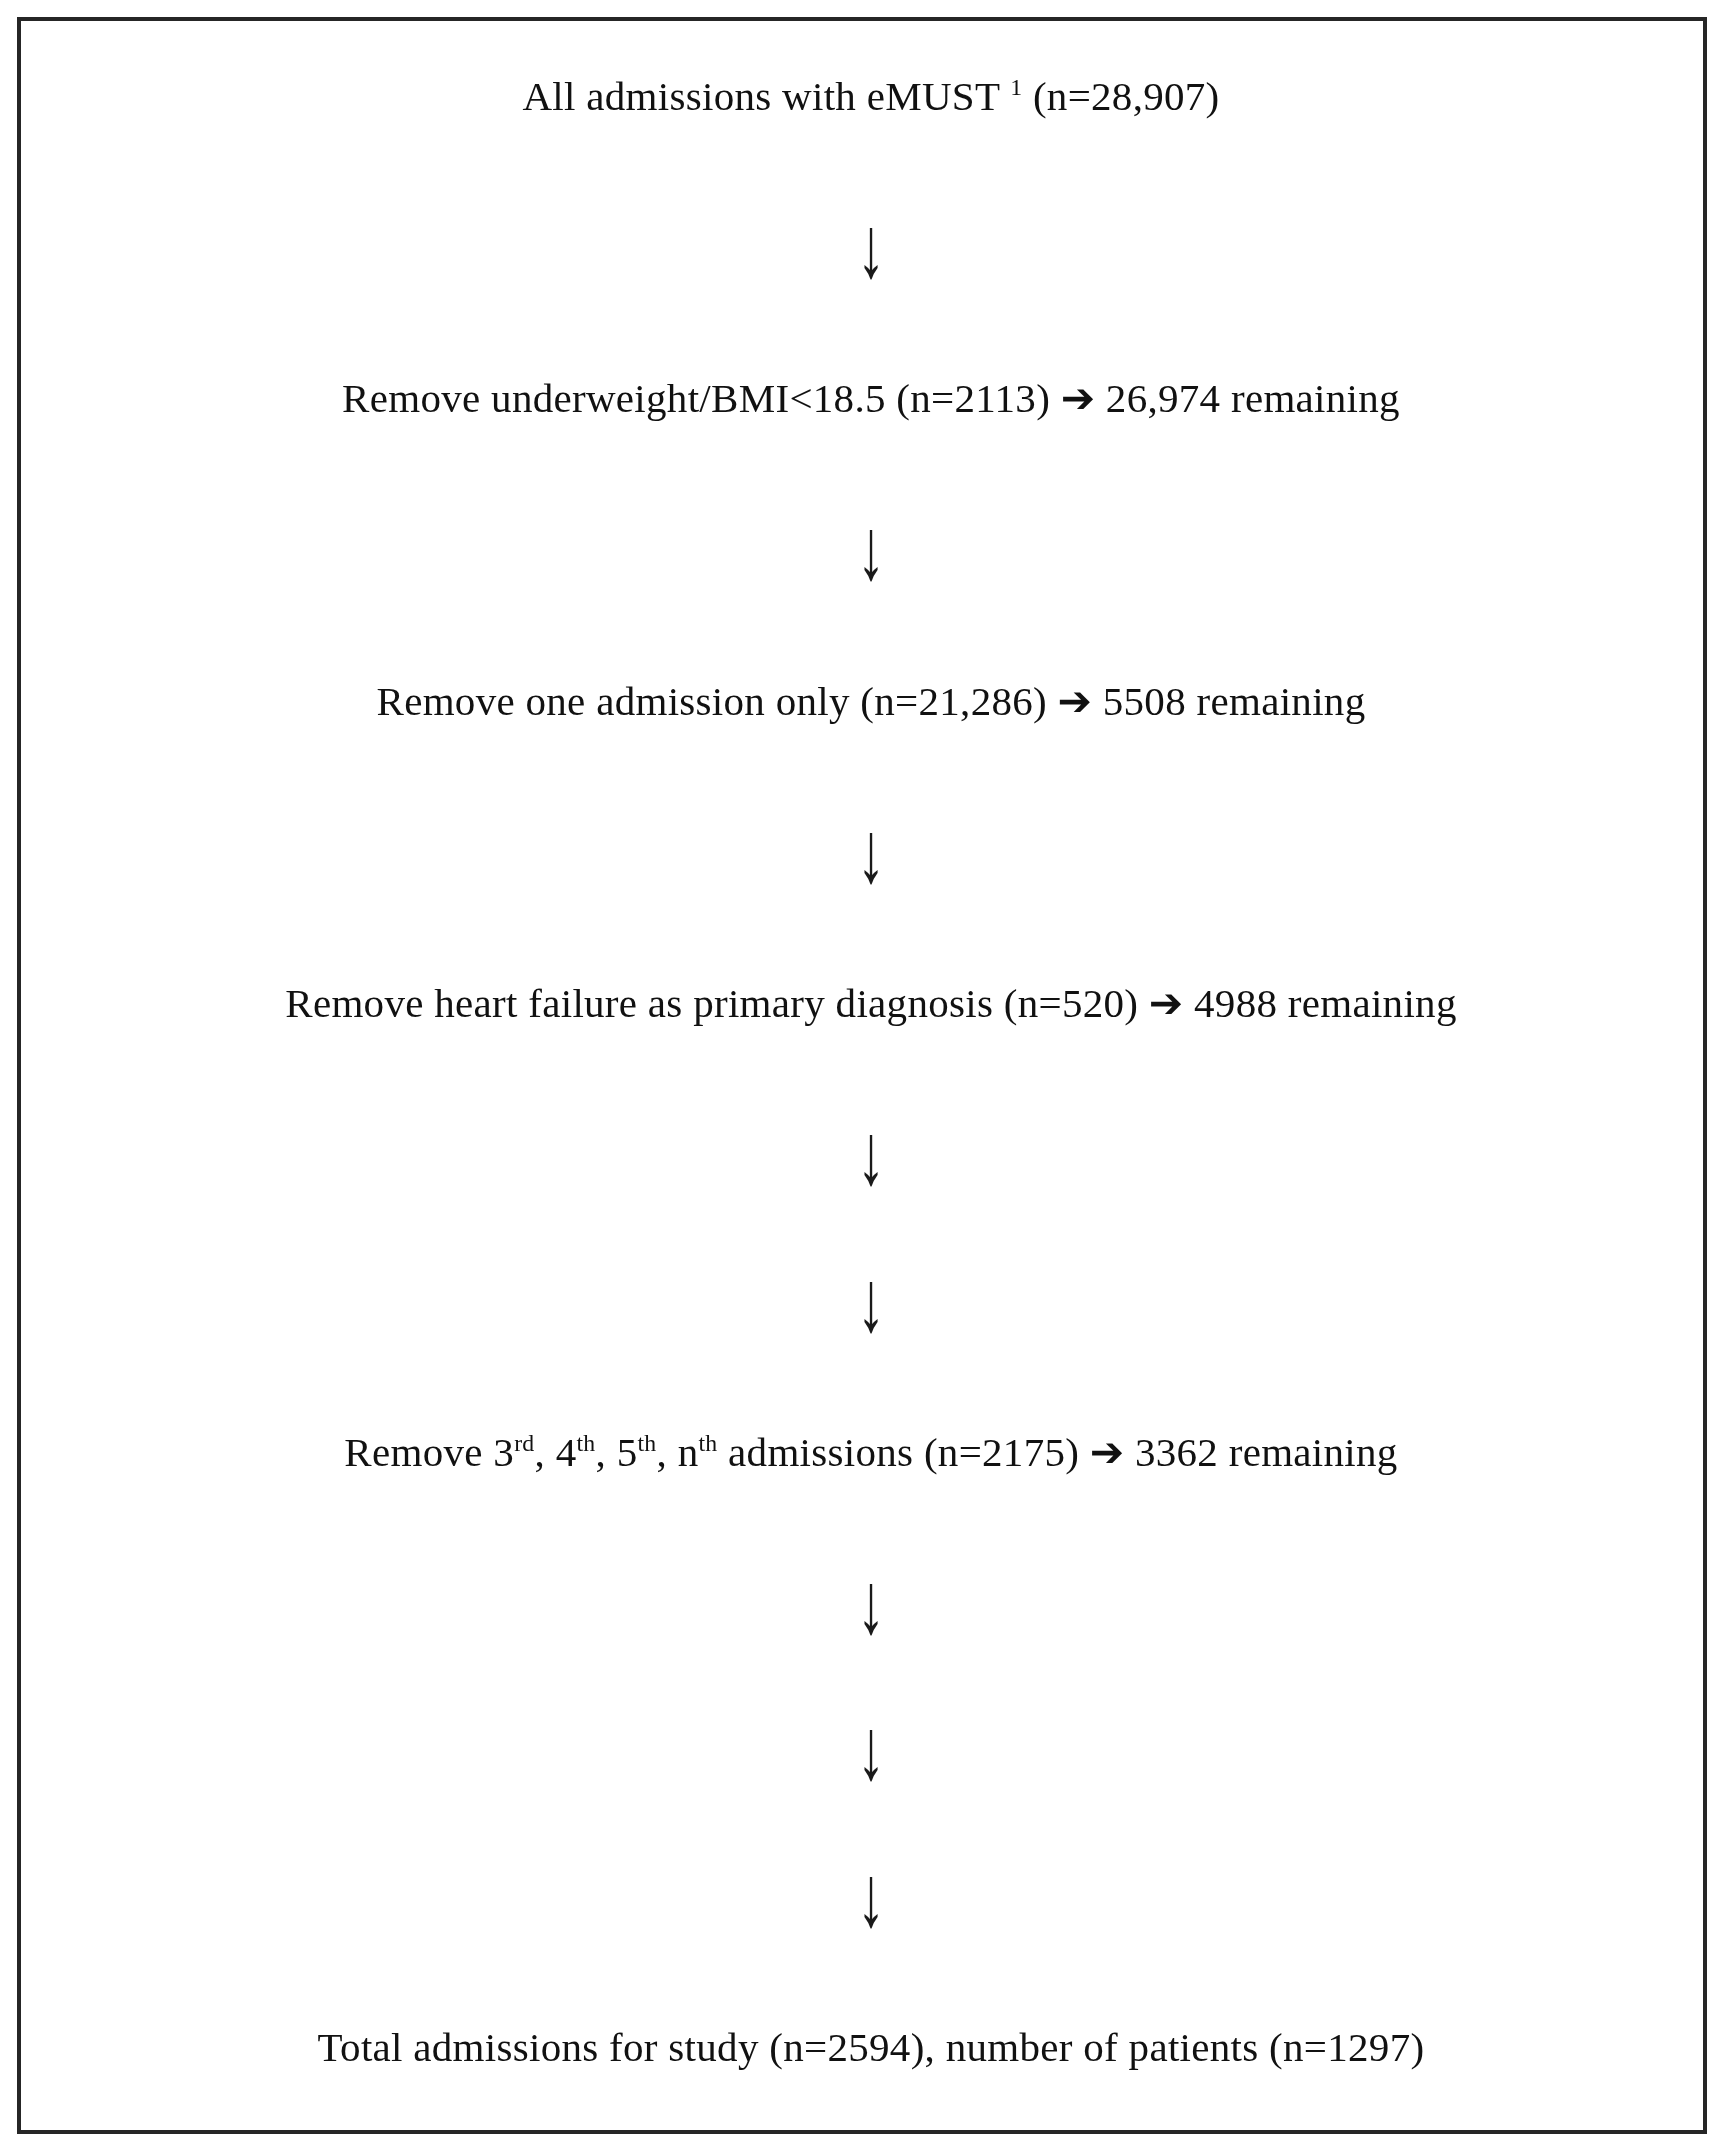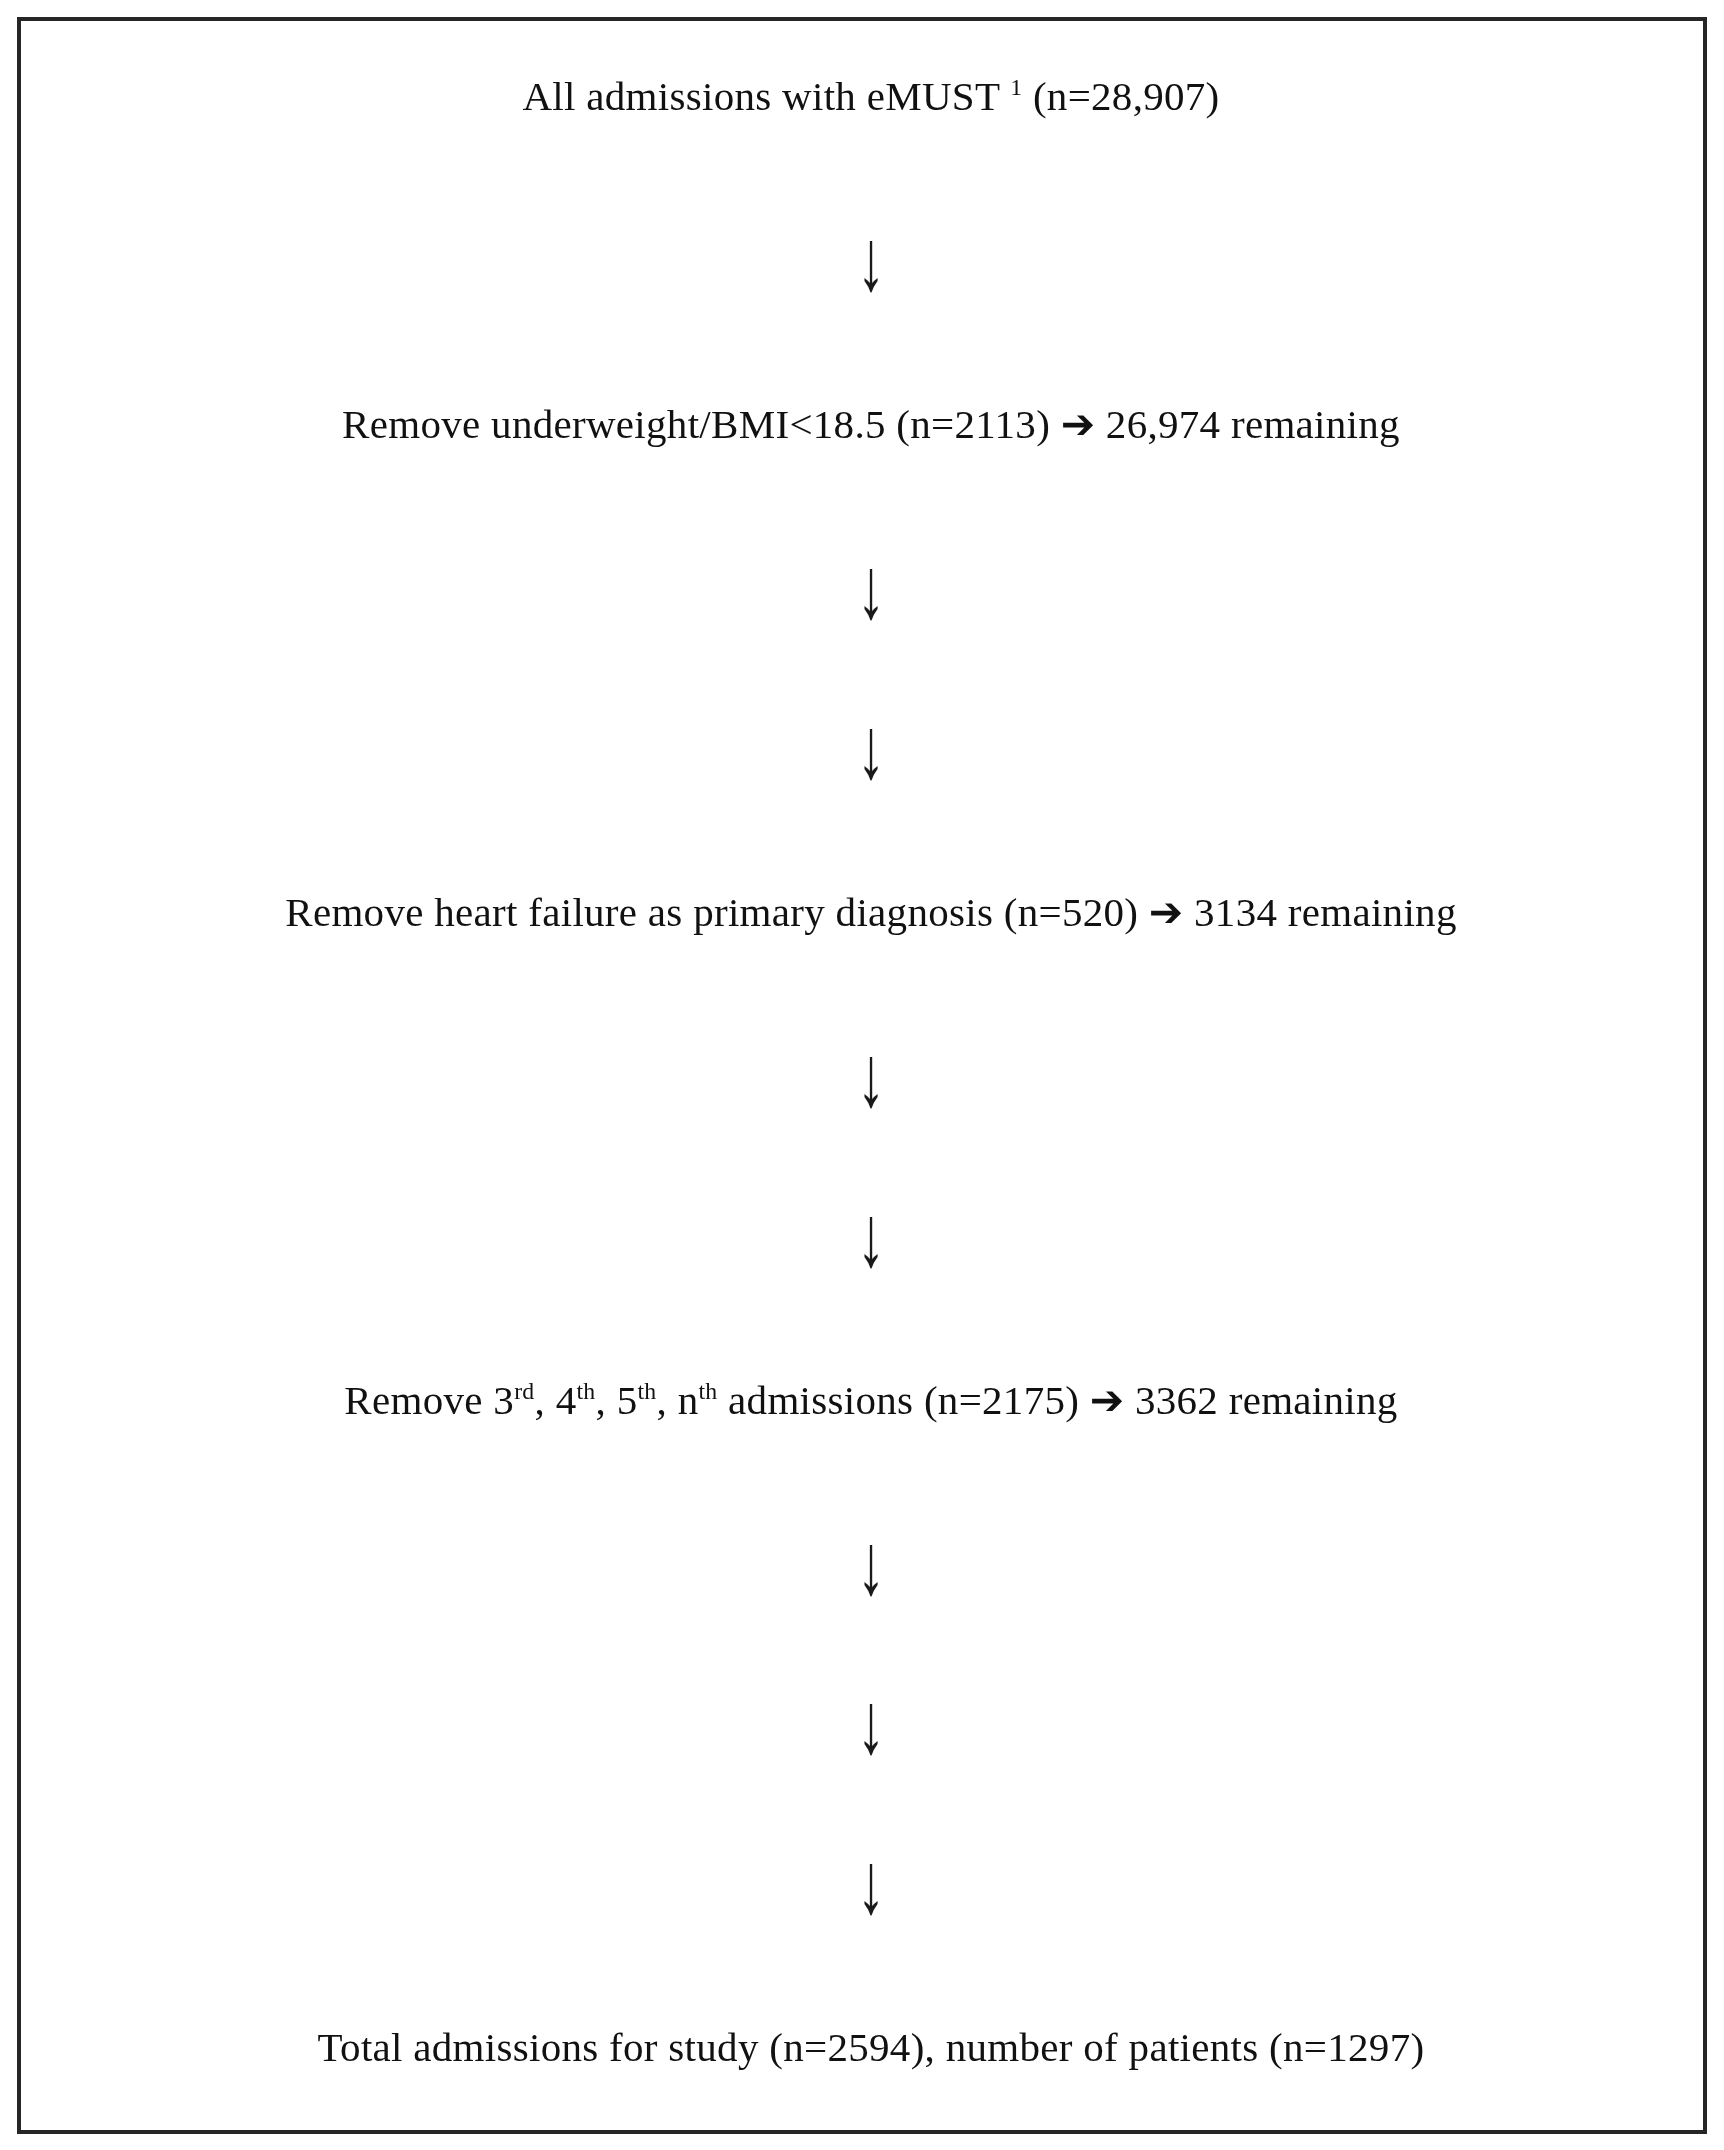--- a/index.html
+++ b/index.html
@@ -54,24 +54,25 @@
 <div class="frame">
 
   <div class="step"><span>All admissions with eMUST </span><sup>1</sup><span> (n=28,907)</span></div>
 
   <div class="arrow">↓</div>
 
   <div class="step">Remove underweight/BMI&lt;18.5 (n=2113) ➔ 26,974 remaining</div>
 
   <div class="arrow">↓</div>
 
+  <div class="step">Remove one admission only (n=21,286) ➔ 5508 remaining</div>
 
   <div class="arrow">↓</div>
 
-  <div class="step">Remove heart failure as primary diagnosis (n=520) ➔ 3134 remaining</div>
+  <div class="step">Remove heart failure as primary diagnosis (n=520) ➔ 4988 remaining</div>
 
   <div class="arrow">↓</div>
 
 
   <div class="arrow">↓</div>
 
   <div class="step"><span>Remove 3</span><sup>rd</sup><span>, 4</span><sup>th</sup><span>, 5</span><sup>th</sup><span>, n</span><sup>th</sup><span> admissions (n=2175) ➔ 3362 remaining</span></div>
 
   <div class="arrow">↓</div>
 

